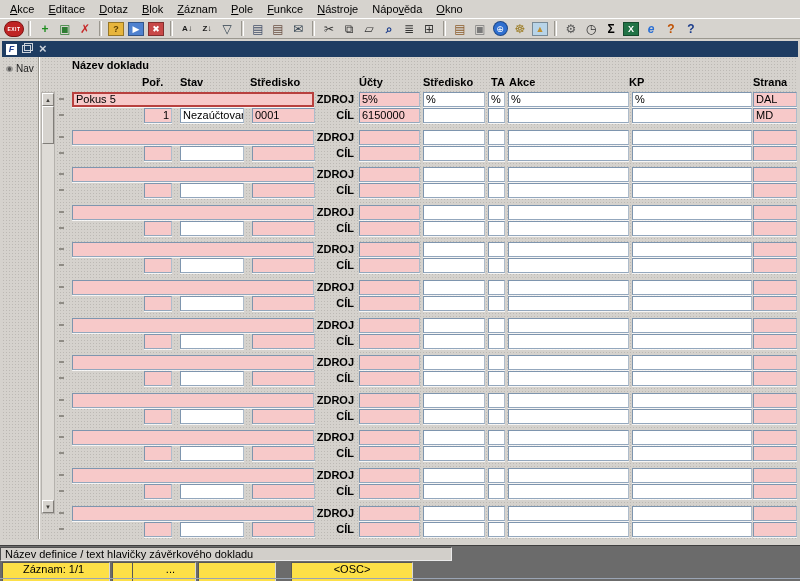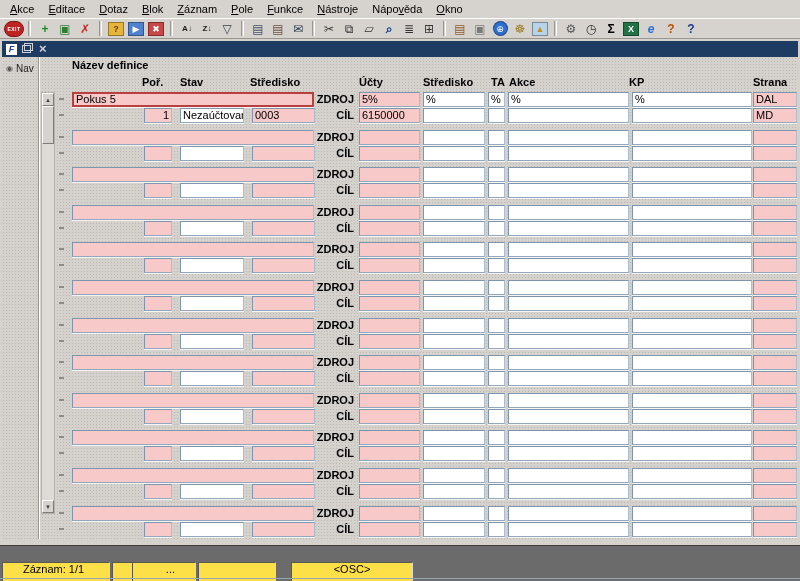--- a/index.html
+++ b/index.html
@@ -205,21 +205,21 @@
           <span class="dot">◉</span>
           <span>Nav</span>
         </span>
       </div>
       <div class="vscroll">
         <span class="sbtn up">▲</span>
         <span class="sthumb"></span>
         <span class="sbtn down">▼</span>
       </div>
       <div class="form-area">
-        <span class="hdr h-section">Název definice</span>
+        <span class="hdr h-section">Název dokladu</span>
         <span class="hdr h-por">Poř.</span>
         <span class="hdr h-stav">Stav</span>
         <span class="hdr h-str">Středisko</span>
         <span class="hdr h-ucty">Účty</span>
         <span class="hdr h-str2">Středisko</span>
         <span class="hdr h-ta">TA</span>
         <span class="hdr h-akce">Akce</span>
         <span class="hdr h-kp">KP</span>
         <span class="hdr h-strana">Strana</span>
         <div id="records">
@@ -228,21 +228,21 @@
             <div class="fld pink sel" style="left: 70px; top: 35px; width: 242px;">Pokus 5</div>
             <span class="rowlbl" style="left: 294px; top: 35px; width: 58px;">ZDROJ</span>
             <div class="fld pink" style="left: 357px; top: 35px; width: 61px;">5%</div>
             <div class="fld" style="left: 421px; top: 35px; width: 62px;">%</div>
             <div class="fld" style="left: 486px; top: 35px; width: 17px;">%</div>
             <div class="fld" style="left: 506px; top: 35px; width: 121px;">%</div>
             <div class="fld" style="left: 630px; top: 35px; width: 120px;">%</div>
             <div class="fld pink" style="left: 751px; top: 35px; width: 44px;">DAL</div>
             <div class="fld pink num" style="left: 142px; top: 51px; width: 28px;">1</div>
             <div class="fld" style="left: 178px; top: 51px; width: 64px;">Nezaúčtovaný</div>
-            <div class="fld pink" style="left: 250px; top: 51px; width: 63px;">0003</div>
+            <div class="fld pink" style="left: 250px; top: 51px; width: 63px;">0001</div>
             <span class="rowlbl" style="left: 294px; top: 51px; width: 58px;">CÍL</span>
             <div class="fld pink" style="left: 357px; top: 51px; width: 61px;">6150000</div>
             <div class="fld" style="left: 421px; top: 51px; width: 62px;"></div>
             <div class="fld" style="left: 486px; top: 51px; width: 17px;"></div>
             <div class="fld" style="left: 506px; top: 51px; width: 121px;"></div>
             <div class="fld" style="left: 630px; top: 51px; width: 120px;"></div>
             <div class="fld pink" style="left: 751px; top: 51px; width: 44px;">MD</div>
             <span class="tick" style="left: 57px; top: 79px;"></span>
             <span class="tick" style="left: 57px; top: 95px;"></span>
             <div class="fld pink" style="left: 70px; top: 73px; width: 242px;"></div>
@@ -460,20 +460,23 @@
             <div class="fld pink" style="left: 357px; top: 465px; width: 61px;"></div>
             <div class="fld" style="left: 421px; top: 465px; width: 62px;"></div>
             <div class="fld" style="left: 486px; top: 465px; width: 17px;"></div>
             <div class="fld" style="left: 506px; top: 465px; width: 121px;"></div>
             <div class="fld" style="left: 630px; top: 465px; width: 120px;"></div>
             <div class="fld pink" style="left: 751px; top: 465px; width: 44px;"></div>
           </div>
       </div>
     </div>
   </div>
+  <div class="msgbar">
+    <span>Název definice / text hlavičky závěrkového dokladu</span>
+  </div>
   <div class="statusrow">
     <span class="seg" style="left:2px;width:108px">Záznam: 1/1</span>
     <span class="seg" style="left:112px;width:18px"></span>
     <span class="seg r" style="left:132px;width:64px">...</span>
     <span class="seg" style="left:198px;width:78px"></span>
     <span class="seg c" style="left:291px;width:122px">&lt;OSC&gt;</span>
   </div>
   <div class="console-line"></div>
 </div>
 

